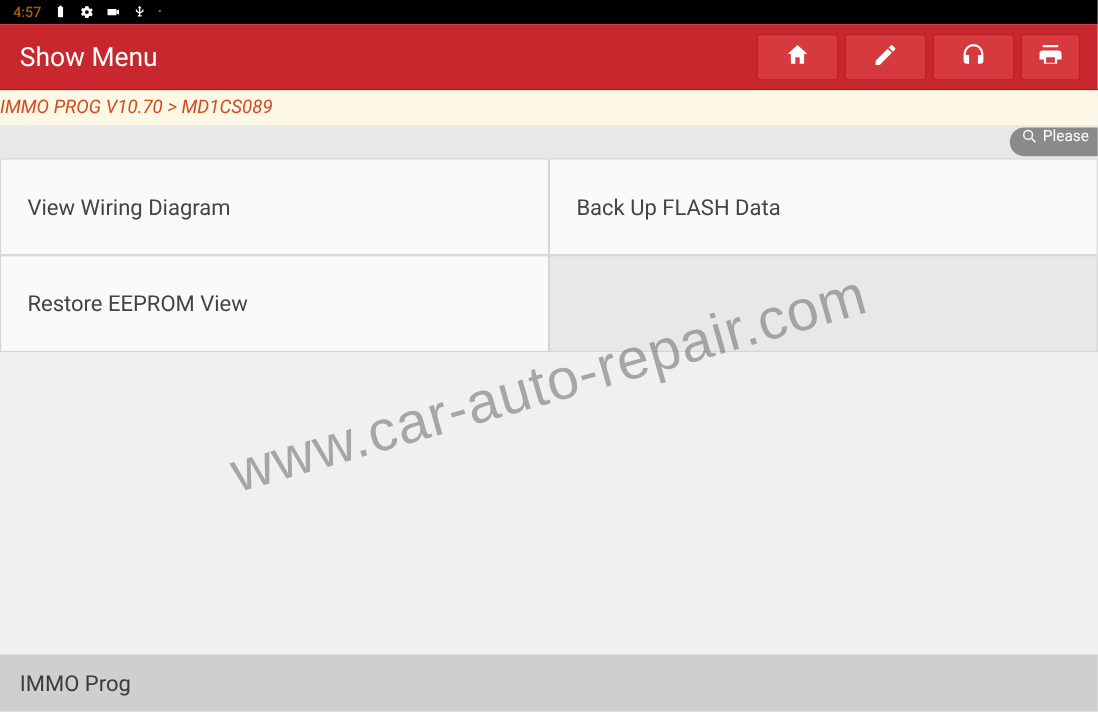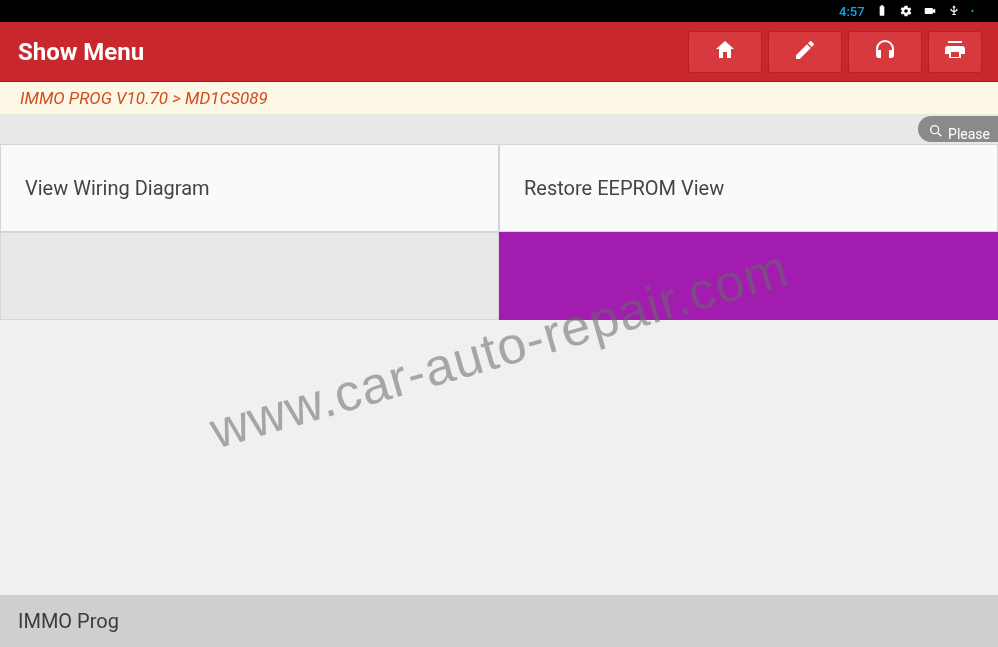--- a/index.html
+++ b/index.html
@@ -4,46 +4,45 @@
   <style>
     * { box-sizing: border-box; margin: 0; padding: 0; }
     html, body { width: 998px; height: 647px; font-family: -apple-system, Roboto, Arial, sans-serif; overflow: hidden; }
     body { background: #f0f0f0; position: relative; }
 
     
     .status-bar {
       width: 100%;
       height: 22px;
       background: #000;
-      color: #0ea5e9;
-      display: flex;
-      align-items: center;
-      padding: 0 24px;
+      color: #a16207;
+      display: flex;
+      align-items: center;
+      padding: 0 12px;
       font-size: 13px;
       gap: 10px;
-      justify-content: flex-end;
     }
     .status-bar .time { font-weight: 500; }
     .status-icons { display: flex; gap: 10px; align-items: center; }
     .status-icons svg { display: block; }
 
     
     .titlebar {
       width: 100%;
       height: 60px;
       background: #c8282d;
       color: #fff;
       display: flex;
       align-items: center;
       padding: 0 16px 0 18px;
       border-bottom: 1px solid #a0181d;
     }
     .titlebar .title {
       font-size: 24px;
-      font-weight: 700;
+      font-weight: 400;
       flex: 1;
     }
     .titlebar .toolbar {
       display: flex;
       gap: 6px;
     }
     .tool-btn {
       width: 74px;
       height: 42px;
       background: #d63a3f;
@@ -58,54 +57,54 @@
     .tool-btn.last { width: 54px; }
 
     
     .breadcrumb-bar {
       width: 100%;
       height: 32px;
       background: #fdf8e6;
       color: #d14c20;
       font-style: italic;
       font-size: 17px;
-      padding: 0 20px;
+      padding: 0 0;
       display: flex;
       align-items: center;
     }
 
     
     .search-row {
       width: 100%;
       height: 30px;
       background: #e8e8e8;
       display: flex;
       justify-content: flex-end;
       align-items: center;
       padding-right: 0;
     }
     .search-pill {
       height: 26px;
       background: #8a8a8a;
       border-radius: 13px 0 0 13px;
       display: flex;
-      align-items: flex-end;
+      align-items: flex-start;
       padding: 0 8px 0 10px;
       gap: 4px;
       color: #fff;
       font-size: 14px;
     }
     .search-pill svg { width: 16px; height: 16px; stroke: #fff; fill: none; }
 
     
     .menu-grid {
       width: 100%;
       display: grid;
       grid-template-columns: 1fr 1fr;
-      background: #a21caf;
+      background: #86efac;
     }
     .menu-cell {
       height: 88px;
       background: #fafafa;
       border: 1px solid #d5d5d5;
       display: flex;
       align-items: center;
       padding: 0 24px;
       font-size: 20px;
       color: #444;
@@ -226,20 +225,23 @@
     </span>
     <span>Please</span>
   </div>
 </div>
 
 <div class="menu-grid">
   <div class="menu-cell">
     <span>View Wiring Diagram</span>
   </div>
   <div class="menu-cell">
+    <span>Back Up FLASH Data</span>
+  </div>
+  <div class="menu-cell">
     <span>Restore EEPROM View</span>
   </div>
   <div class="menu-cell empty">
     <span></span>
   </div>
 </div>
 
 <div class="footer-bar">
   <span>IMMO Prog</span>
 </div>

